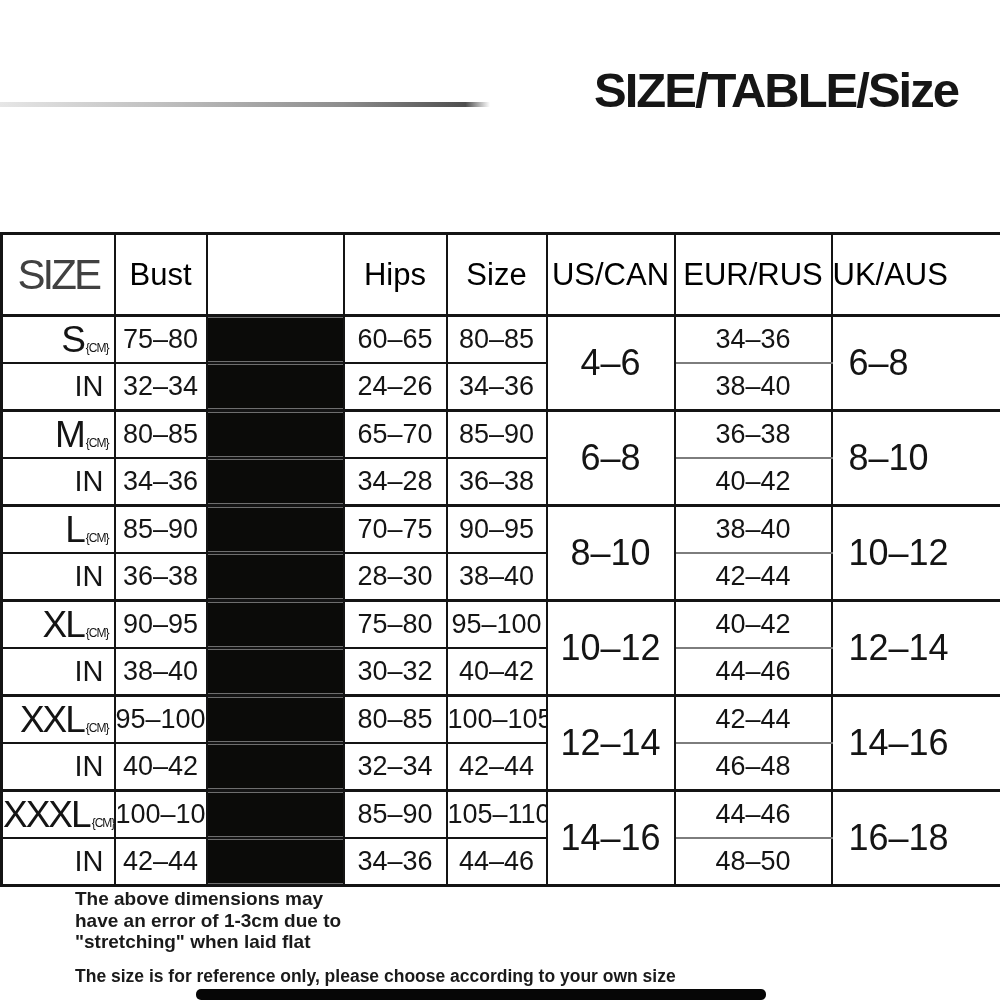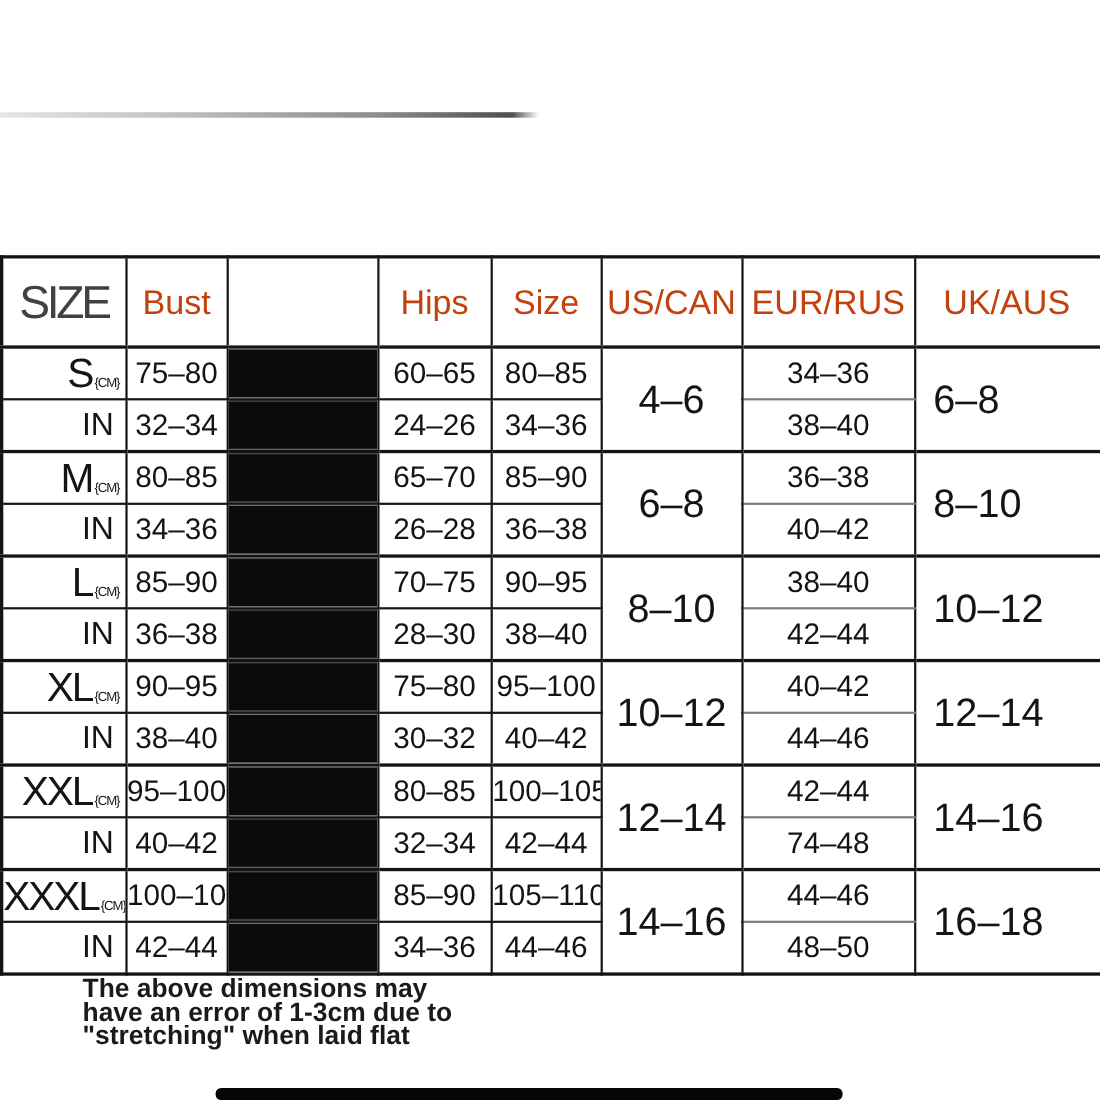--- a/index.html
+++ b/index.html
@@ -9,48 +9,49 @@
   
   .gradient-line{position:absolute;top:102px;left:0;width:490px;height:5px;
     background:linear-gradient(90deg,#e6e6e6 0%,#bdbdbd 35%,#8d8d8d 70%,#4e4e4e 95%,rgba(70,70,70,0) 100%);}
   .page-title{position:absolute;top:62px;left:552px;width:448px;margin:0;text-align:center;
     font-size:49px;font-weight:700;letter-spacing:-2px;color:#161616;white-space:nowrap;}
 
   
   table.size-table{position:absolute;top:232px;left:0;width:1000px;border-collapse:collapse;
     table-layout:fixed;border:3px solid #141414;}
   th,td{border:2px solid #141414;text-align:center;padding:0;overflow:hidden;}
-  thead th{height:79px;font-size:31px;font-weight:400;color:#c2410c;border-bottom-width:3px;white-space:nowrap;}
+  thead th{height:79px;font-size:31px;font-weight:400;color:#000000;border-bottom-width:3px;white-space:nowrap;}
   th.col-size{font-size:42px;color:#414141;letter-spacing:-3px;text-align:center;}
-  th.col-uk{text-align:left;padding-left:25px;}
+  th.col-uk{text-align:left;padding-left:0;}
   tbody td{height:45px;font-size:27px;font-weight:400;white-space:nowrap;}
   tr.group-first td{border-top-width:3px;}
   td.size-cell{text-align:right;padding-right:5px;}
   .size-big{font-size:37px;letter-spacing:-2px;}
   .size-unit{font-size:12px;letter-spacing:-1px;margin-left:2px;}
   td.in-cell{text-align:right;padding-right:10px;font-size:29px;}
   td.black-cell{background:#0b0b09;box-shadow:inset 0 1px 0 #6e6e6e,inset 0 -1px 0 #6e6e6e;}
   td.span-cell{font-size:36px;}
   td.uk-cell{text-align:left;padding-left:16px;}
   td.eur-top{border-bottom:2px solid #7d7d7d;}
 
   
-  .note-main{position:absolute;left:75px;top:888px;margin:0;font-size:24px;font-weight:700;
+  .note-main{position:absolute;left:75px;top:888px;margin:0;font-size:19px;font-weight:700;
     line-height:21.5px;color:#1a1a1a;}
   .note-sub{position:absolute;left:75px;top:966px;margin:0;font-size:17.5px;font-weight:700;color:#1a1a1a;}
 
   .bottom-bar{position:absolute;left:196px;top:989px;width:570px;height:11px;background:#060606;border-radius:5px;}
 </style>
 </head>
 <body>
 
 <div class="page">
 
   <div class="gradient-line"></div>
 
+  <h1 class="page-title">SIZE/TABLE/Size</h1>
 
   <table class="size-table">
     <colgroup>
       <col style="width:113px">
         <col style="width:92px">
         <col style="width:137px">
         <col style="width:103px">
       <col style="width:100px">
         <col style="width:128px">
         <col style="width:157px">
@@ -94,21 +95,21 @@
           <td>65–70</td>
           <td>85–90</td>
           <td class="span-cell" rowspan="2">6–8</td>
           <td class="eur-top">36–38</td>
           <td class="span-cell uk-cell" rowspan="2">8–10</td>
         </tr>
         <tr>
           <td class="in-cell">IN</td>
           <td>34–36</td>
           <td class="black-cell"></td>
-          <td>26–28</td>
+          <td>34–28</td>
           <td>36–38</td>
           <td>40–42</td>
         </tr>
         <tr class="group-first">
           <td class="size-cell"><span class="size-big">L</span><span class="size-unit">{CM}</span></td>
           <td>85–90</td>
           <td class="black-cell"></td>
           <td>70–75</td>
           <td>90–95</td>
           <td class="span-cell" rowspan="2">8–10</td>
@@ -150,21 +151,21 @@
           <td class="span-cell" rowspan="2">12–14</td>
           <td class="eur-top">42–44</td>
           <td class="span-cell uk-cell" rowspan="2">14–16</td>
         </tr>
         <tr>
           <td class="in-cell">IN</td>
           <td>40–42</td>
           <td class="black-cell"></td>
           <td>32–34</td>
           <td>42–44</td>
-          <td>74–48</td>
+          <td>46–48</td>
         </tr>
         <tr class="group-first">
           <td class="size-cell"><span class="size-big">XXXL</span><span class="size-unit">{CM}</span></td>
           <td>100–105</td>
           <td class="black-cell"></td>
           <td>85–90</td>
           <td>105–110</td>
           <td class="span-cell" rowspan="2">14–16</td>
           <td class="eur-top">44–46</td>
           <td class="span-cell uk-cell" rowspan="2">16–18</td>
@@ -179,16 +180,17 @@
         </tr>
       </tbody>
   </table>
 
   <p class="note-main">
     <span>The above dimensions may</span><br>
     <span>have an error of 1-3cm due to</span><br>
     <span>"stretching" when laid flat</span>
   </p>
 
+  <p class="note-sub">The size is for reference only, please choose according to your own size</p>
 
   <div class="bottom-bar"></div>
 
 </div>
 
 </body></html>

